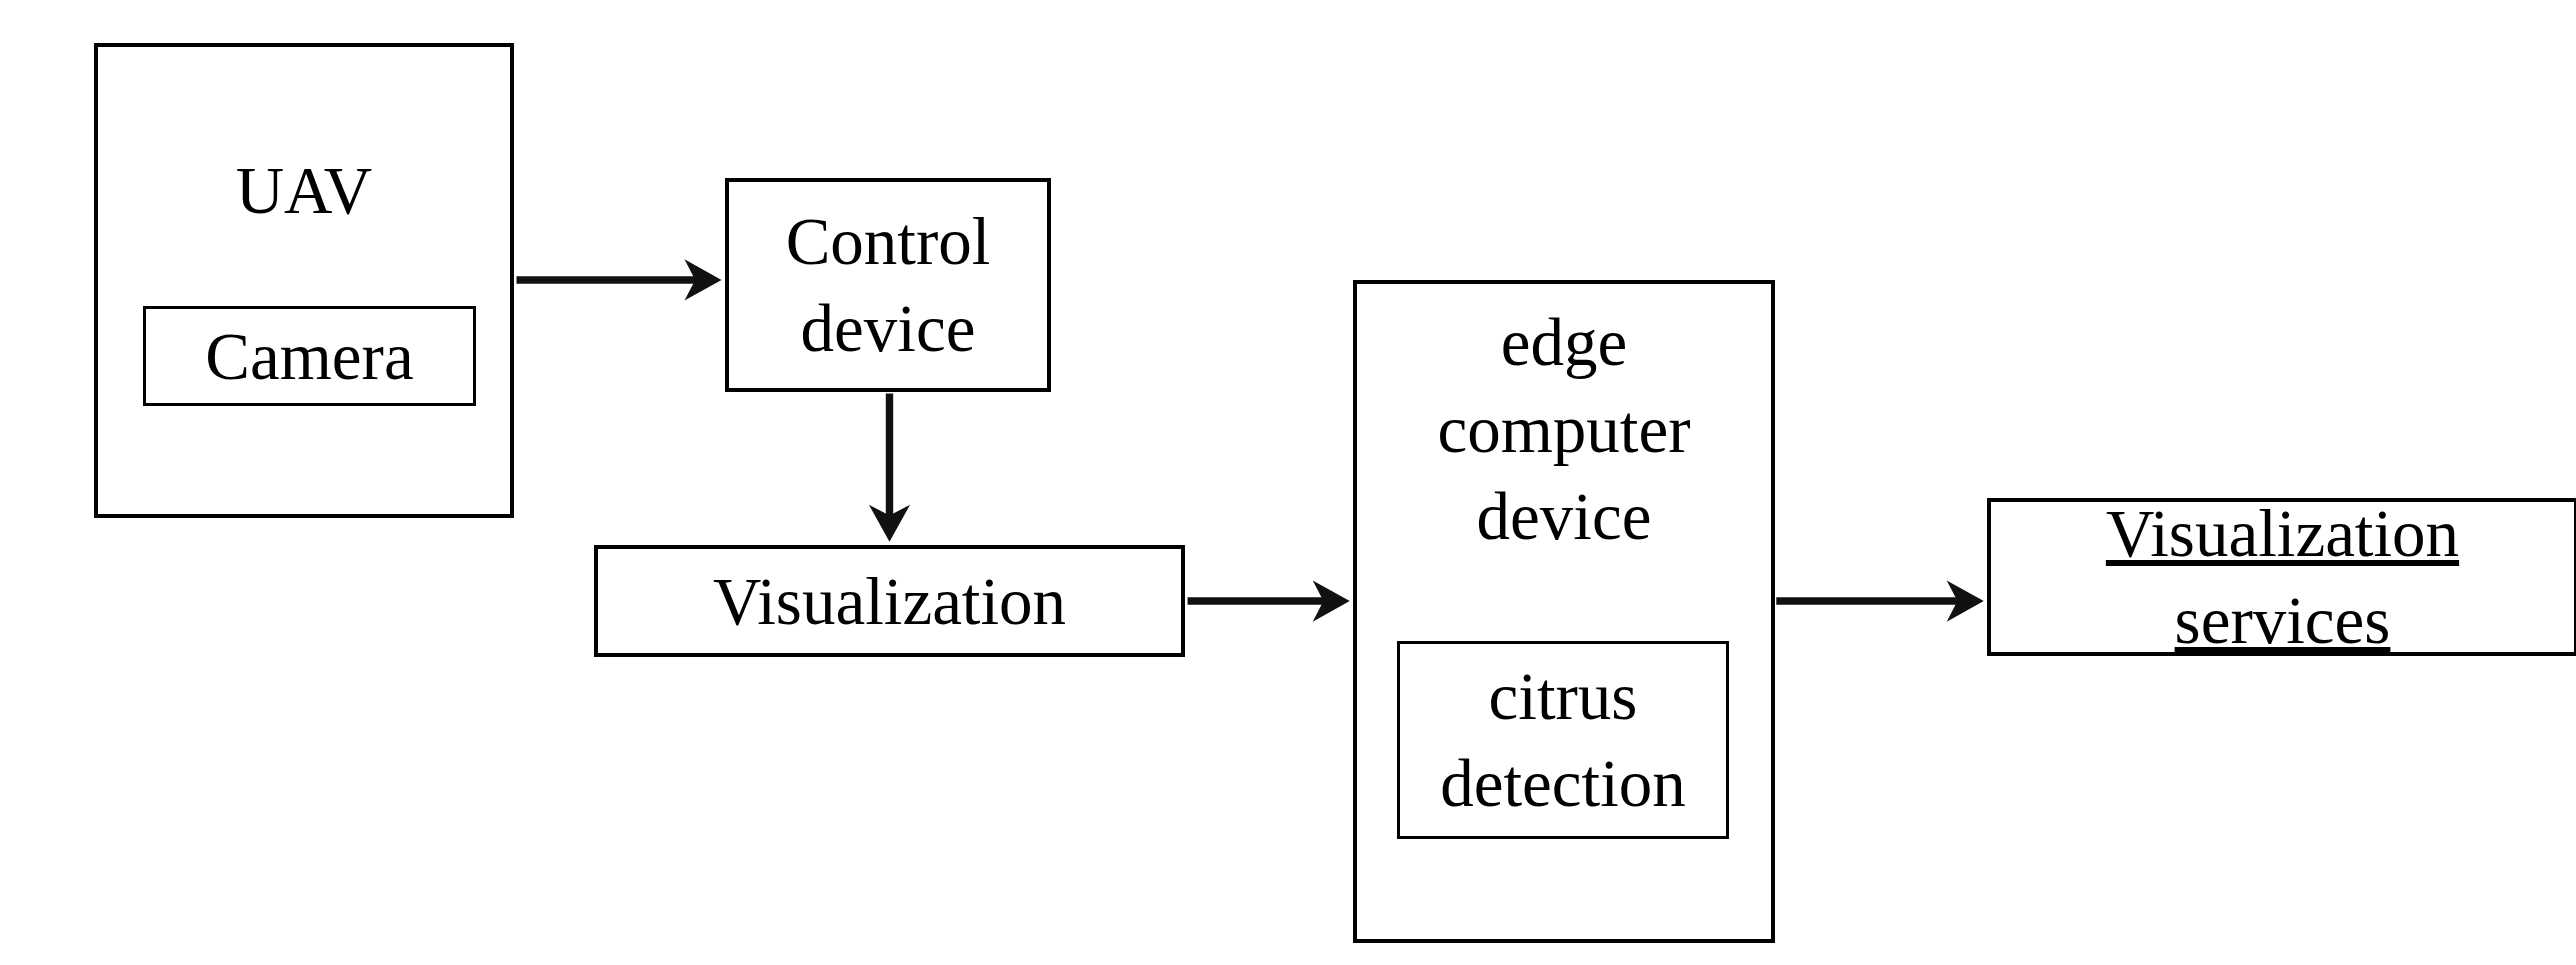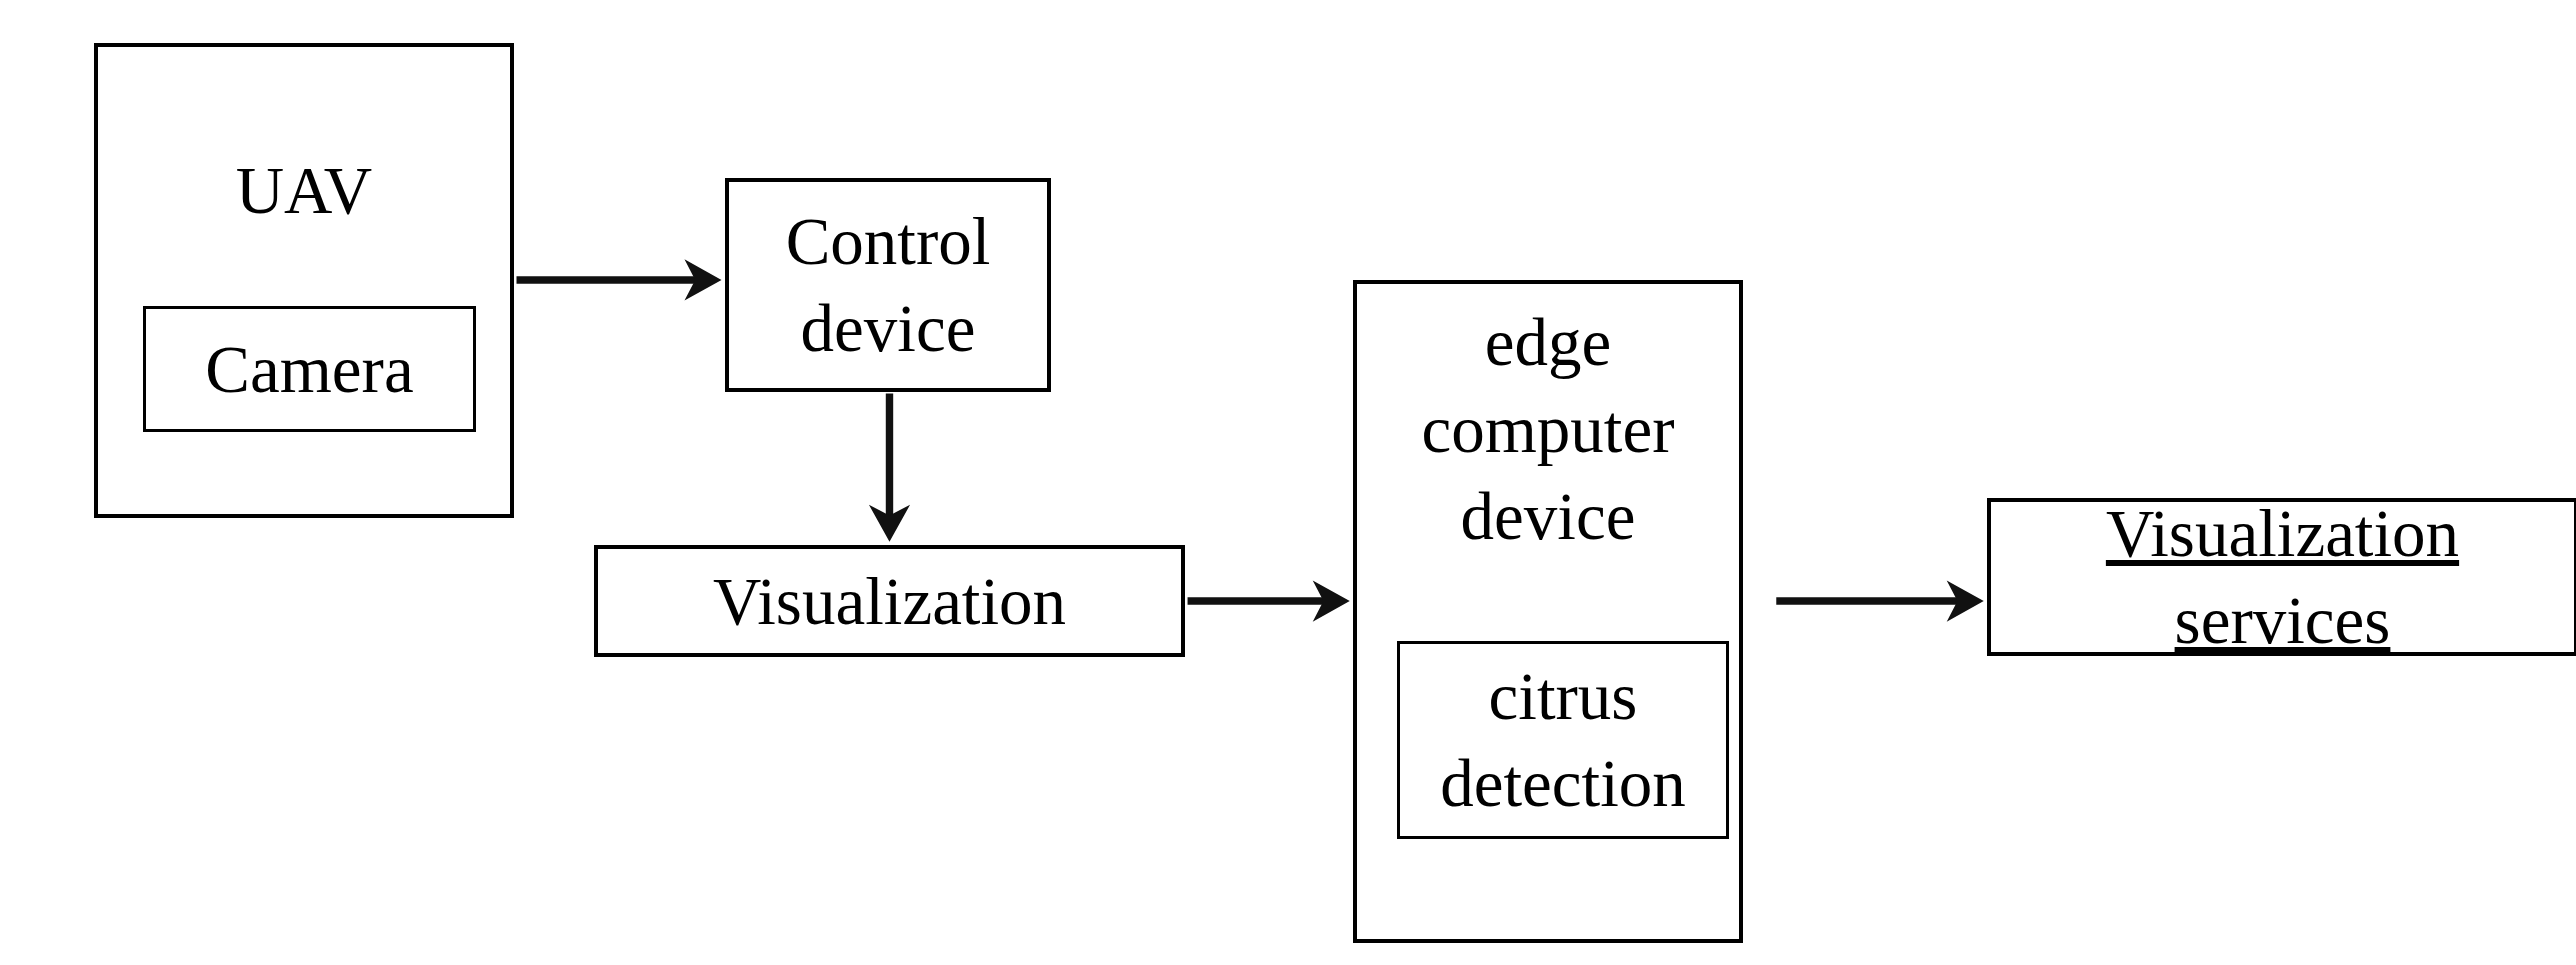--- a/index.html
+++ b/index.html
@@ -41,24 +41,24 @@
     justify-content: center;
   }
   
   .top-label {
     position: absolute;
     left: 0;
     right: 0;
   }
   #uav-box      { left: 59px;   top: 43px;  width: 420px; height: 475px; }
   #uav-box .top-label   { top: 100px; }
-  #camera-box   { left: 108px;  top: 306px; width: 333px; height: 126px; }
+  #camera-box   { left: 108px;  top: 306px; width: 333px; height: 100px; }
   #control-box  { left: 690px;  top: 178px; width: 326px; height: 214px; }
   #transmission-box { left: 559px; top: 545px; width: 591px; height: 112px; }
-  #edge-box     { left: 1318px; top: 280px; width: 390px; height: 663px; }
+  #edge-box     { left: 1318px; top: 280px; width: 422px; height: 663px; }
   #edge-box .top-label  { top: 15px; }
   #citrus-box   { left: 1362px; top: 641px; width: 332px; height: 198px; }
   #viz-box      { left: 1952px; top: 498px; width: 591px; height: 158px; text-decoration: underline; }
   #arrow-layer {
     position: absolute;
     left: 0;
     top: 0;
     width: 2576px;
     height: 965px;
     pointer-events: none;

